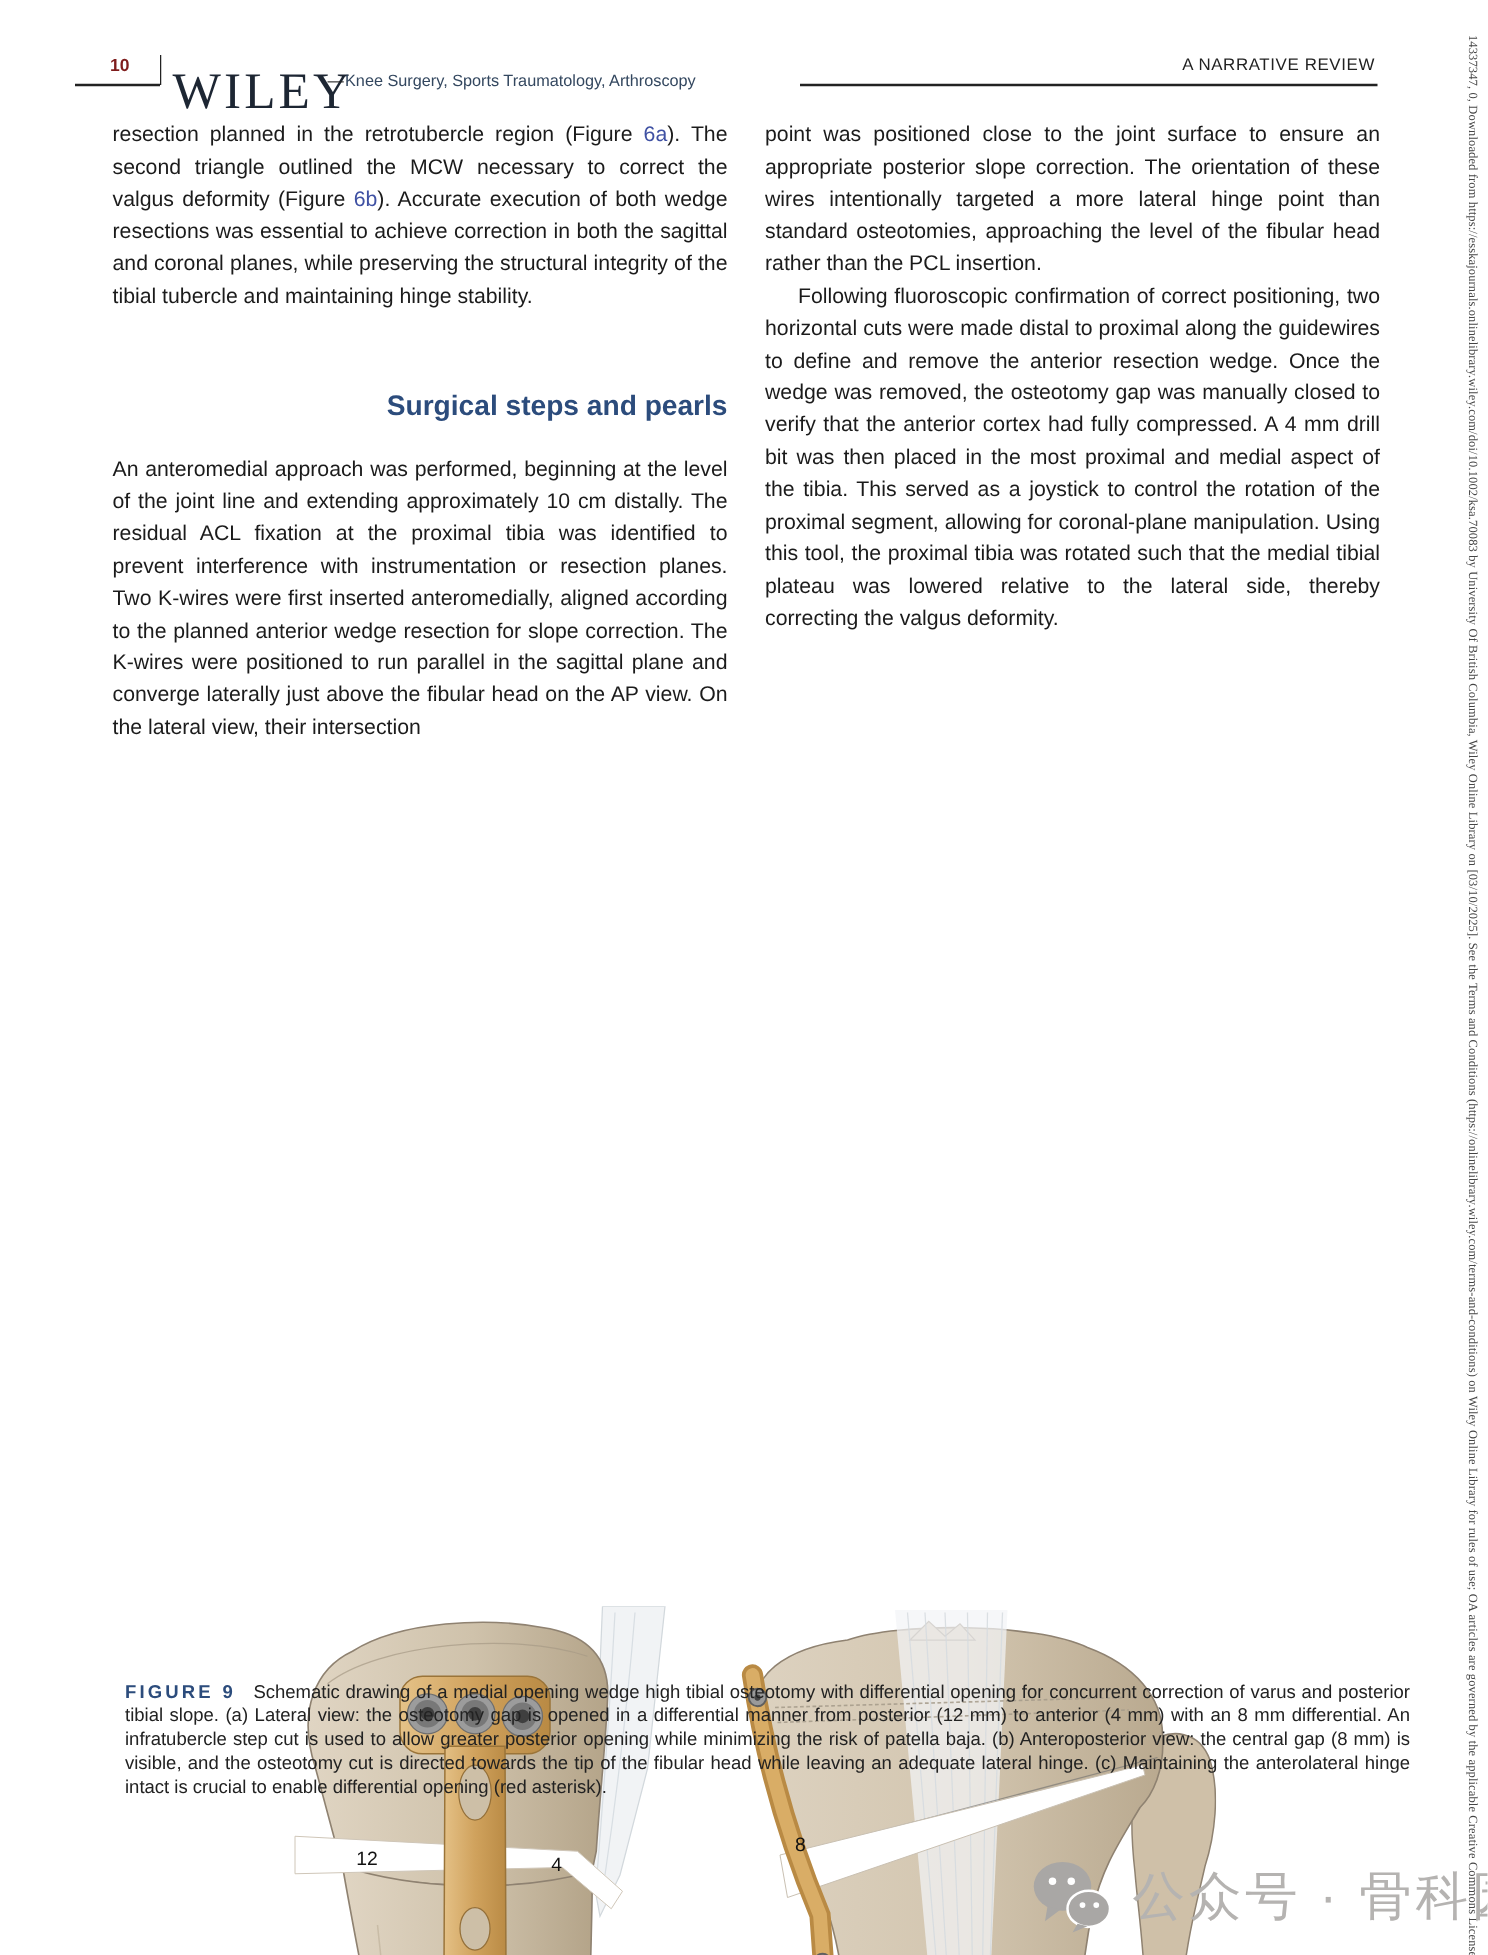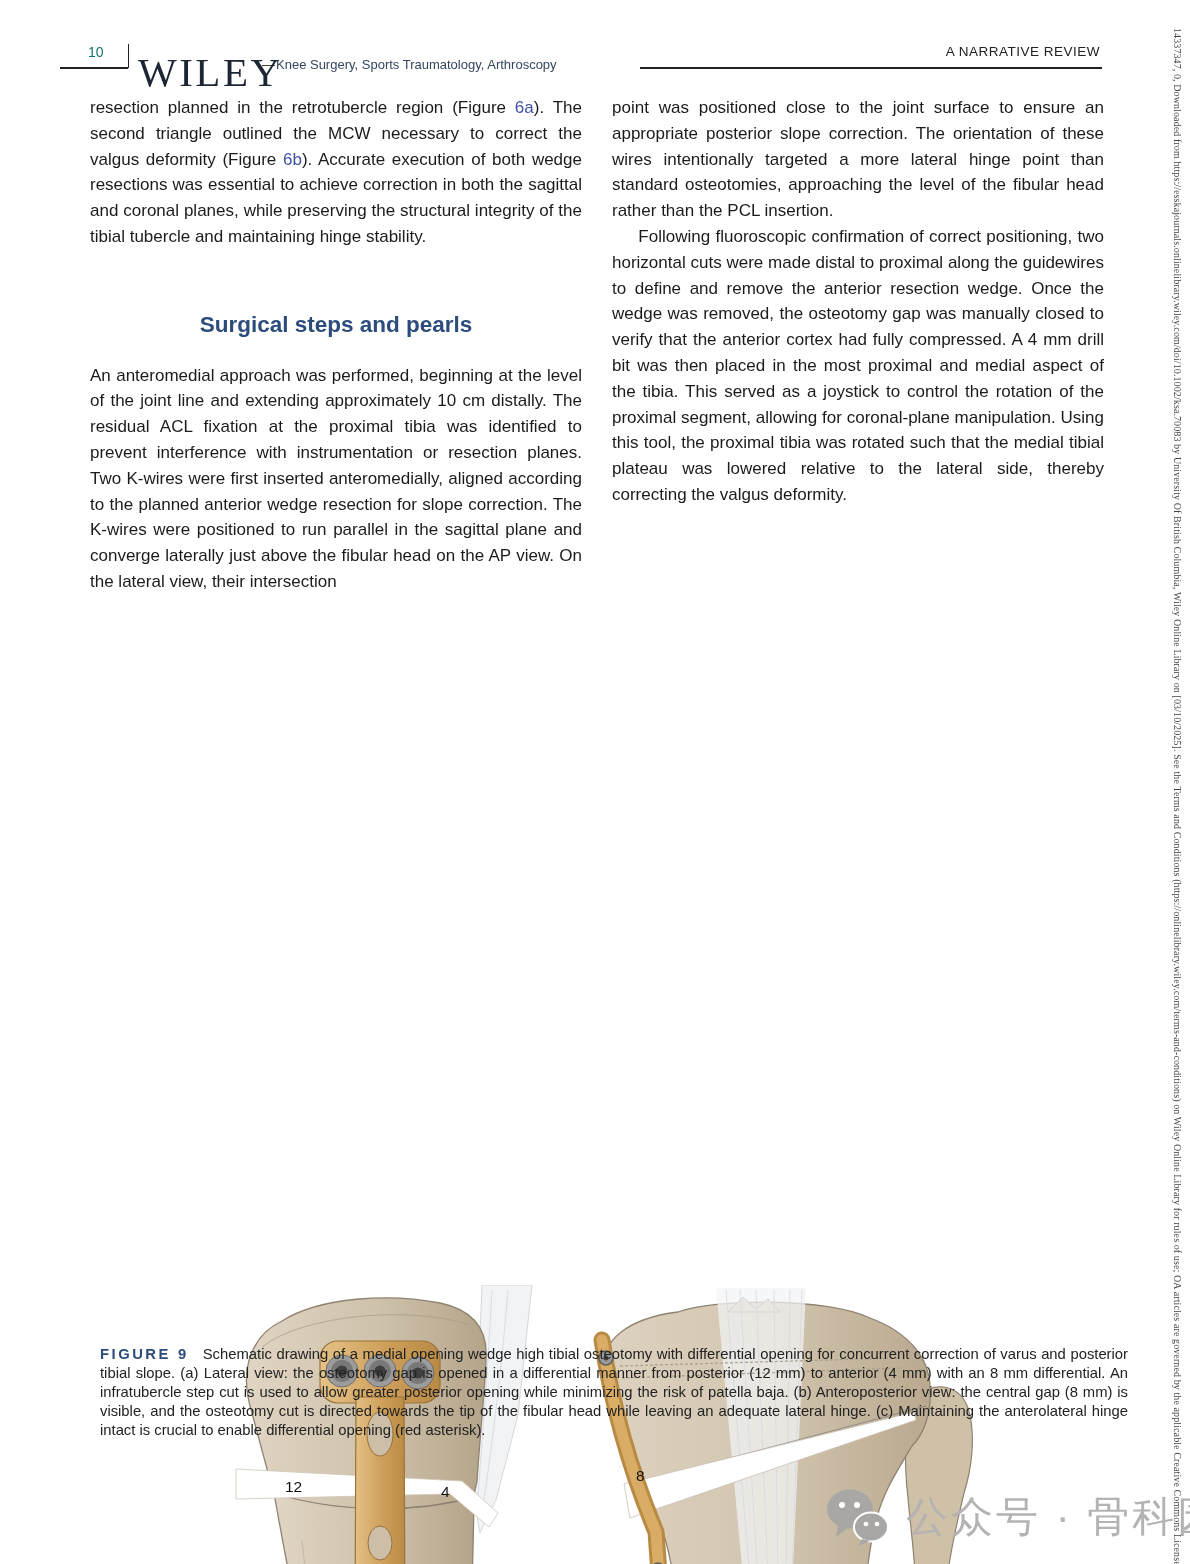--- a/index.html
+++ b/index.html
@@ -4,21 +4,21 @@
 <style>
   * { margin:0; padding:0; box-sizing:border-box; }
   html,body { width:1190px; height:1564px; }
   body {
     position:relative; background:#ffffff; overflow:hidden;
     font-family:"Liberation Sans", sans-serif; color:#1b1b1b;
   }
   .page { position:absolute; inset:0; }
 
   
-  .page-number { position:absolute; left:88px; top:44px; font-size:14px; font-weight:normal; color:#0f766e; }
+  .page-number { position:absolute; left:88px; top:44px; font-size:14px; font-weight:bold; color:#7f1d1d; }
   .rule-left { position:absolute; left:60px; top:67px; width:68px; height:1.6px; background:#222; }
   .tick-vert { position:absolute; left:128px; top:44px; width:1.4px; height:24px; background:#222; }
   .wiley-logo { position:absolute; left:138px; top:48px; font-family:"Liberation Serif", serif;
     font-size:41px; letter-spacing:2.5px; color:#1d2633; }
   .journal-name { position:absolute; left:262px; top:57px; font-size:13px; color:#33475f; }
   .journal-name::before { content:"—"; color:#222; margin-right:1px; }
   .rule-right { position:absolute; left:640px; top:67px; width:462px; height:1.6px; background:#222; }
   .article-type { position:absolute; right:90px; top:44px; font-size:13.5px; color:#222; letter-spacing:0.5px; }
 
   
@@ -29,21 +29,21 @@
     white-space:nowrap; letter-spacing:0.1px;
   }
 
   
   .col { position:absolute; top:95px; width:492px; font-size:17px; line-height:25.8px; text-align:justify; }
   .col-left  { left:90px; }
   .col-right { left:612px; }
   .col p { margin:0; }
   .fig-link { color:#3f51a3; }
   .section-heading {
-    margin:62px 0 25px 0; font-size:22.5px; font-weight:bold; color:#2c4c7c; text-align:center;
+    margin:62px 0 25px 0; font-size:22.5px; font-weight:bold; color:#2c4c7c; text-align:right;
   }
   .indent { text-indent:1.55em; }
 
   
   .figure-area { position:absolute; left:0; top:640px; width:1190px; height:700px; }
   .svg-panel { position:absolute; }
 
   
   .caption { position:absolute; left:100px; top:1345px; width:1028px;
     font-size:14.8px; line-height:19px; color:#222; text-align:justify; }

